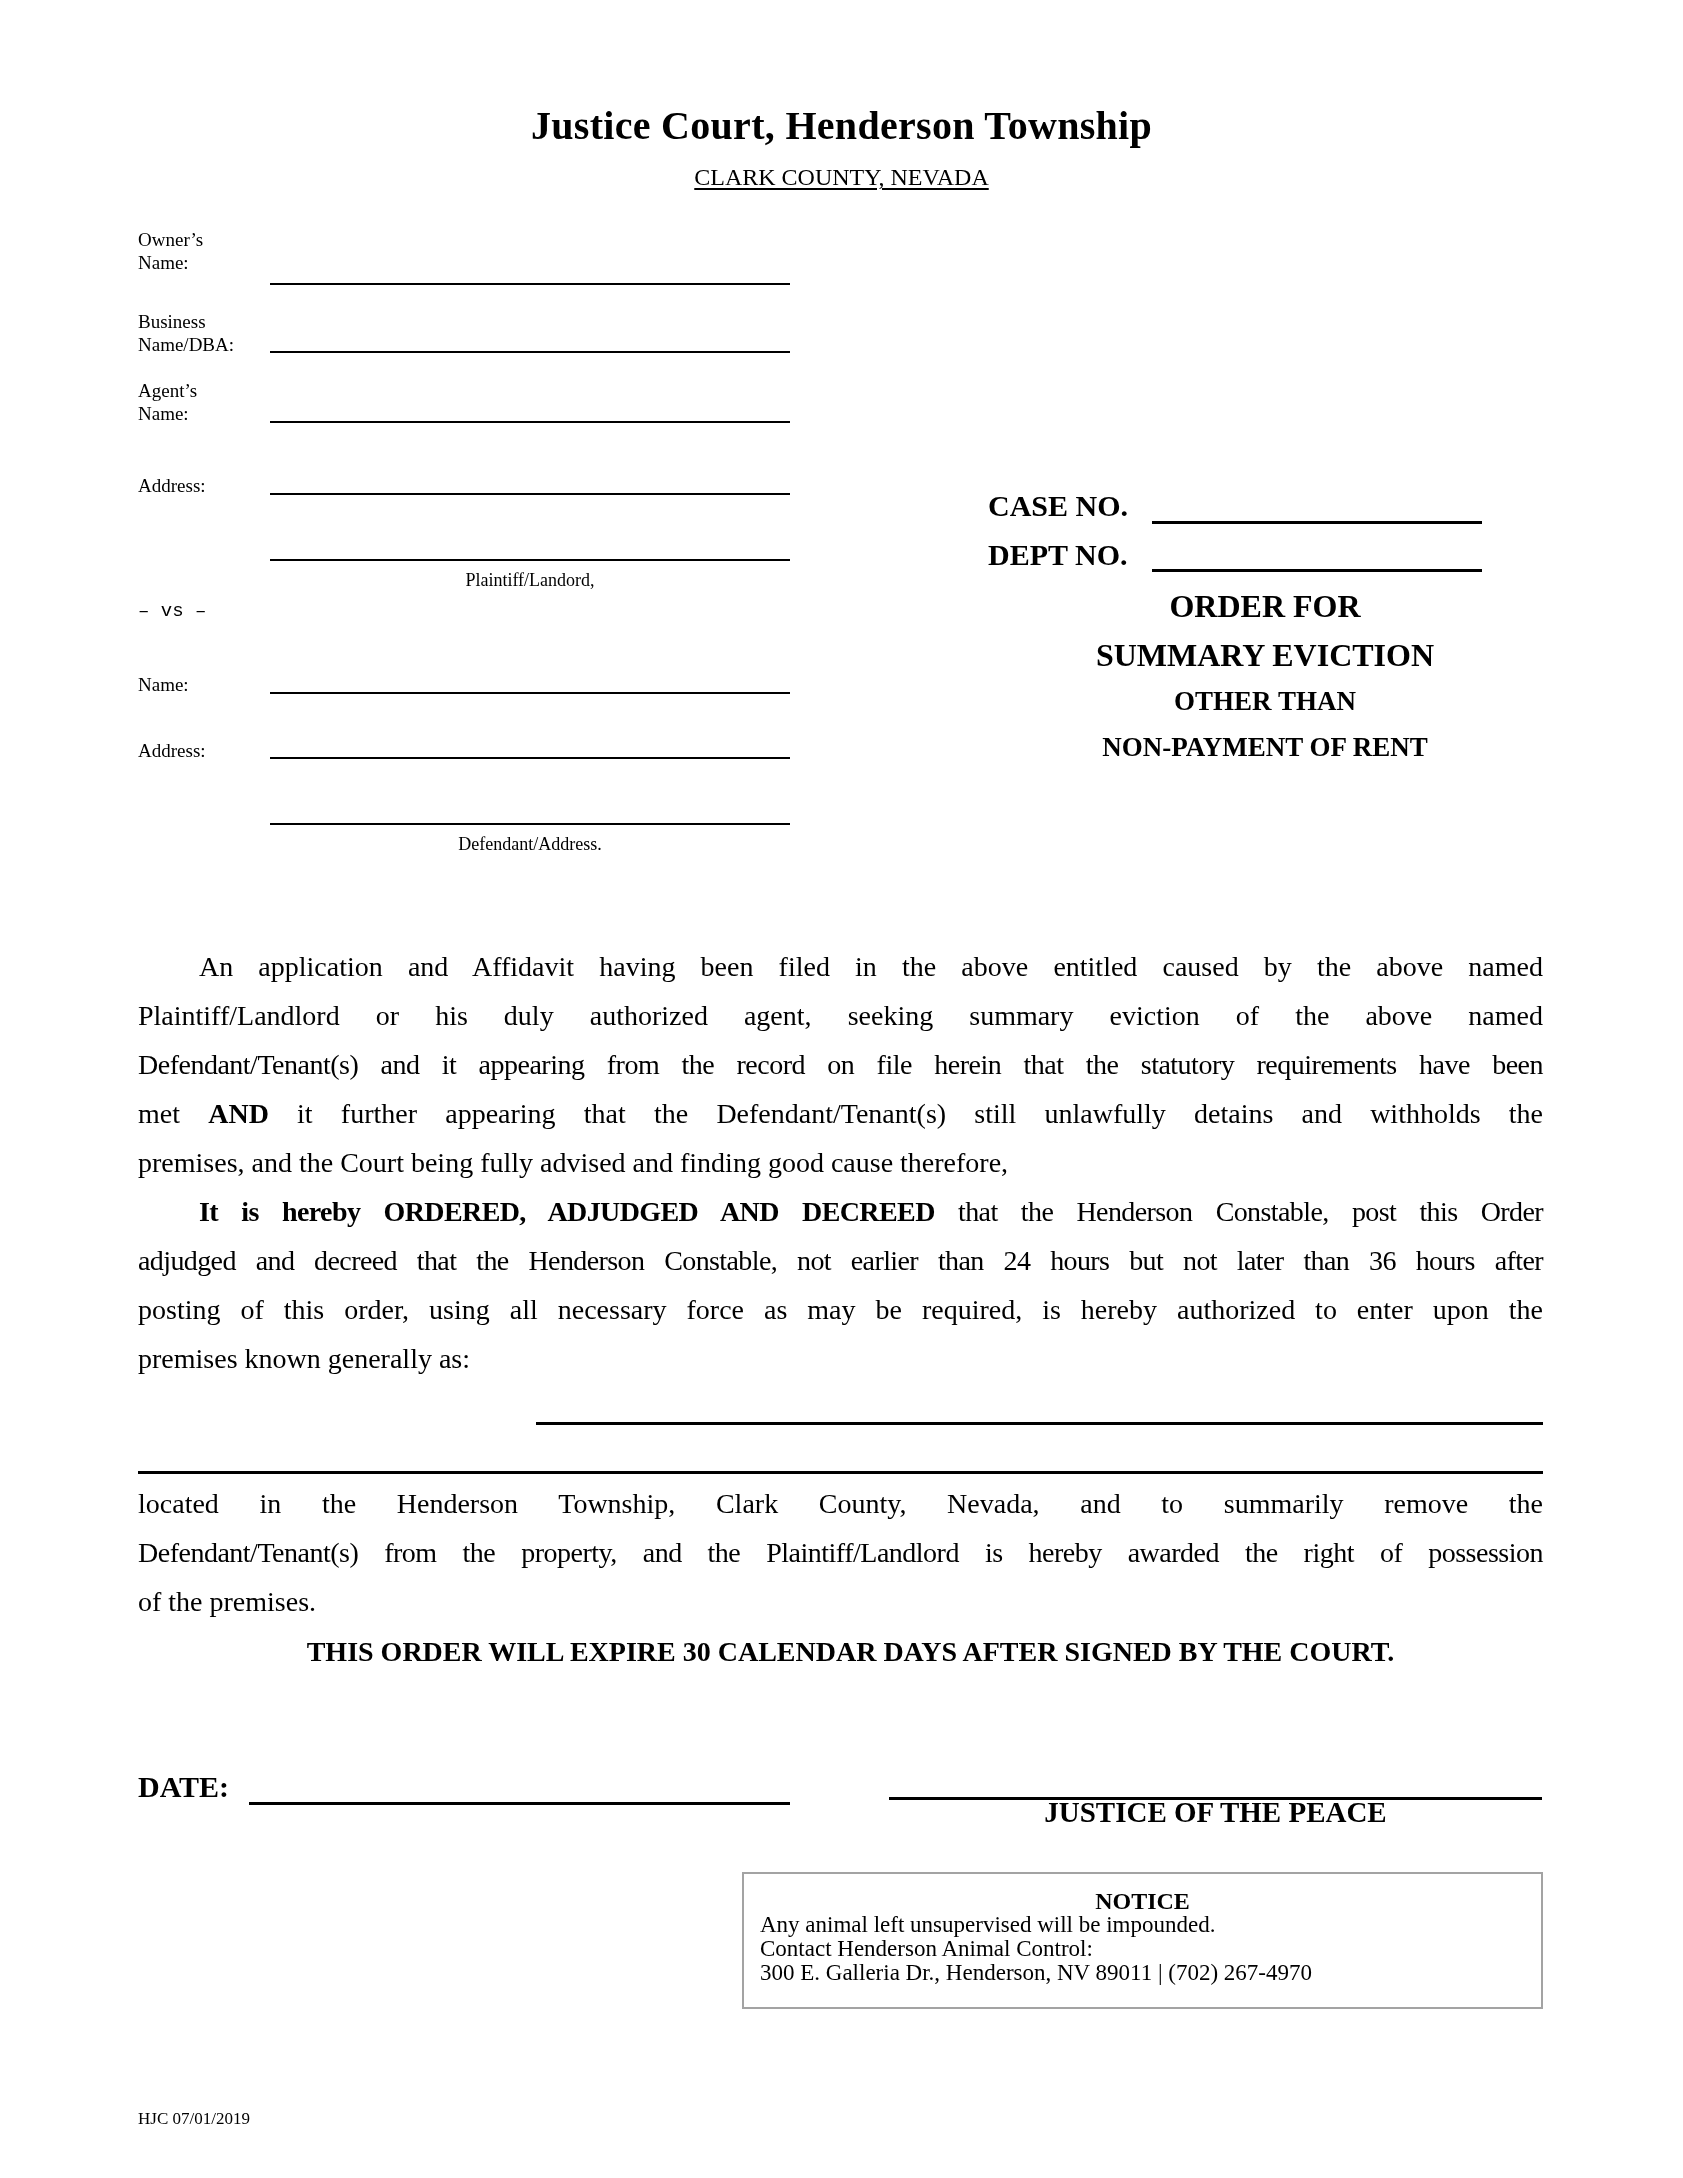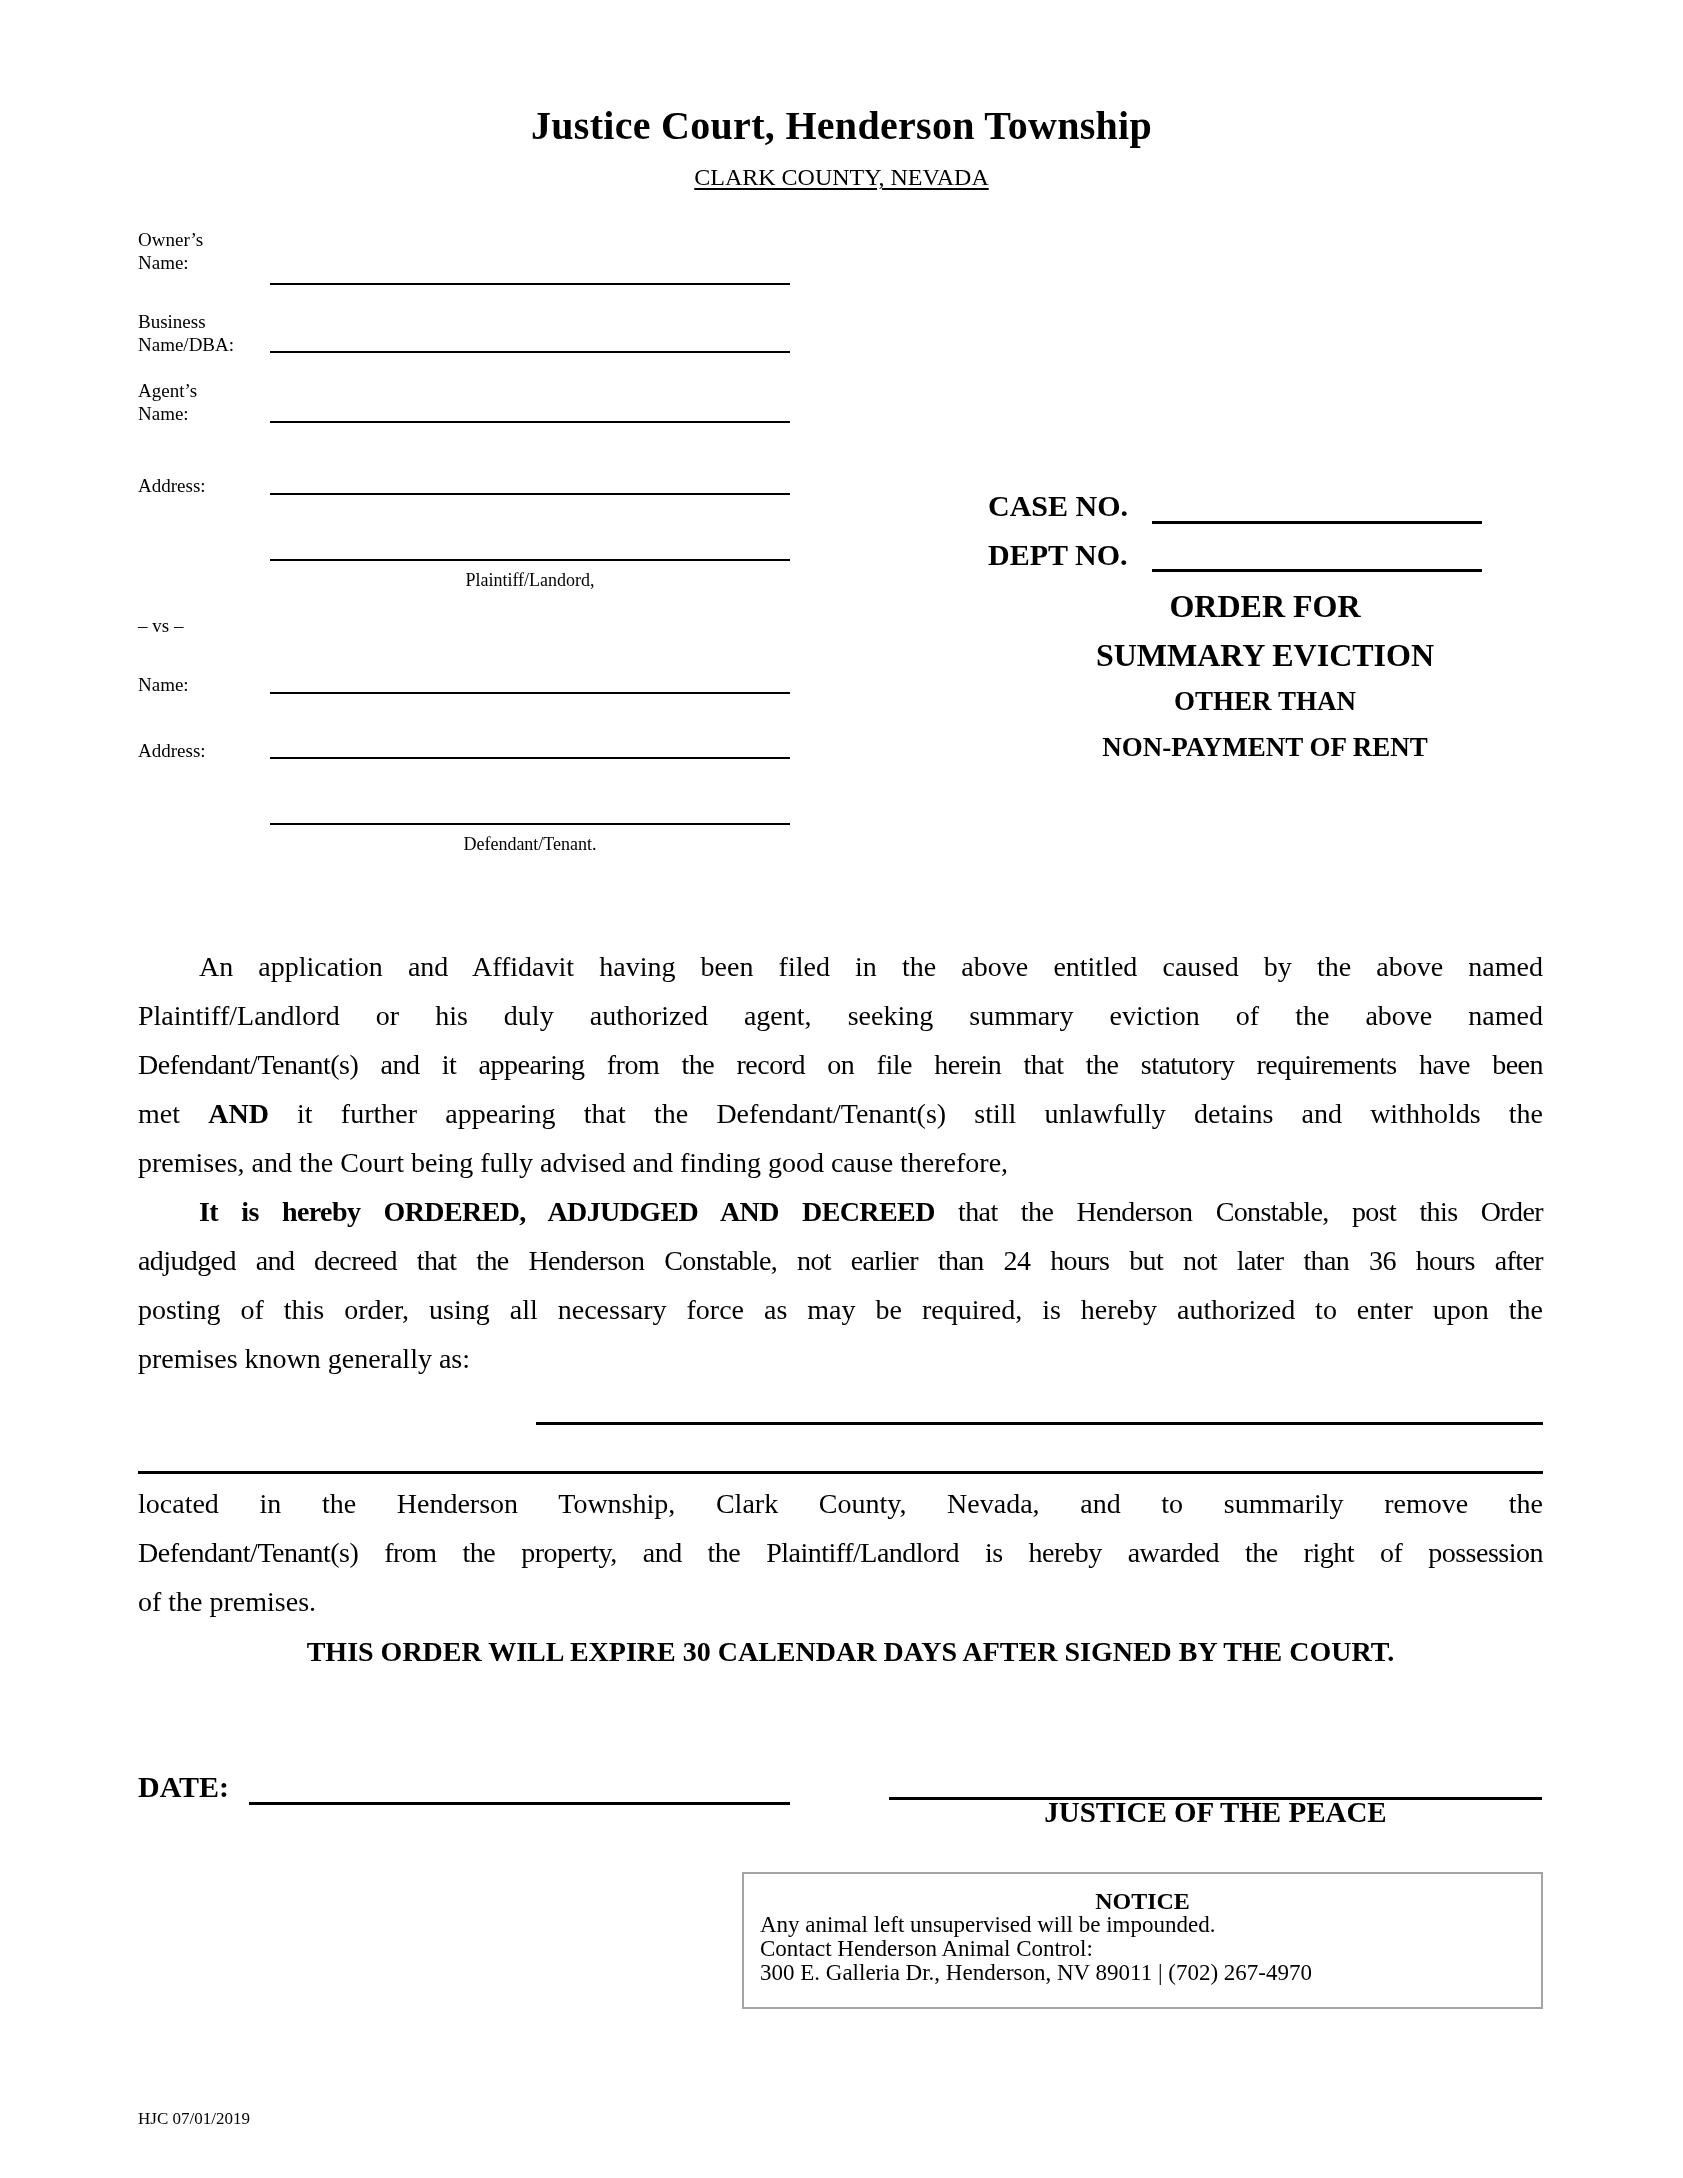--- a/index.html
+++ b/index.html
@@ -48,30 +48,30 @@
   <div>Name:</div>
 </div>
 <div class="abs hline" style="left:270px; top:421px; width:520px;"></div>
 
 <div class="abs lbl" style="top:474px;">Address:</div>
 <div class="abs hline" style="left:270px; top:493px; width:520px;"></div>
 <div class="abs hline" style="left:270px; top:559px; width:520px;"></div>
 
 <div class="abs caption" style="left:270px; width:520px; top:570px;">Plaintiff/Landord,</div>
 
-<div class="abs lbl" style="top:614px;">– vs –</div>
+<div class="abs lbl" style="top:600px;font-family:Liberation Mono, monospace;">– vs –</div>
 
 <div class="abs lbl" style="top:673px;">Name:</div>
 <div class="abs hline" style="left:270px; top:692px; width:520px;"></div>
 
 <div class="abs lbl" style="top:739px;">Address:</div>
 <div class="abs hline" style="left:270px; top:757px; width:520px;"></div>
 <div class="abs hline" style="left:270px; top:823px; width:520px;"></div>
 
-<div class="abs caption" style="left:270px; width:520px; top:834px;">Defendant/Tenant.</div>
+<div class="abs caption" style="left:270px; width:520px; top:834px;">Defendant/Address.</div>
 
 <div class="abs rhead" style="left:988px; top:489px;">CASE NO.</div>
 <div class="abs hline" style="left:1152px; top:521px; width:330px; height:3px;"></div>
 
 <div class="abs rhead" style="left:988px; top:538px;">DEPT NO.</div>
 <div class="abs hline" style="left:1152px; top:569px; width:330px; height:3px;"></div>
 
 <div class="abs center-title" style="top:588px;">ORDER FOR</div>
 <div class="abs center-title" style="top:637px;">SUMMARY EVICTION</div>
 <div class="abs center-title small" style="top:686px;">OTHER THAN</div>

